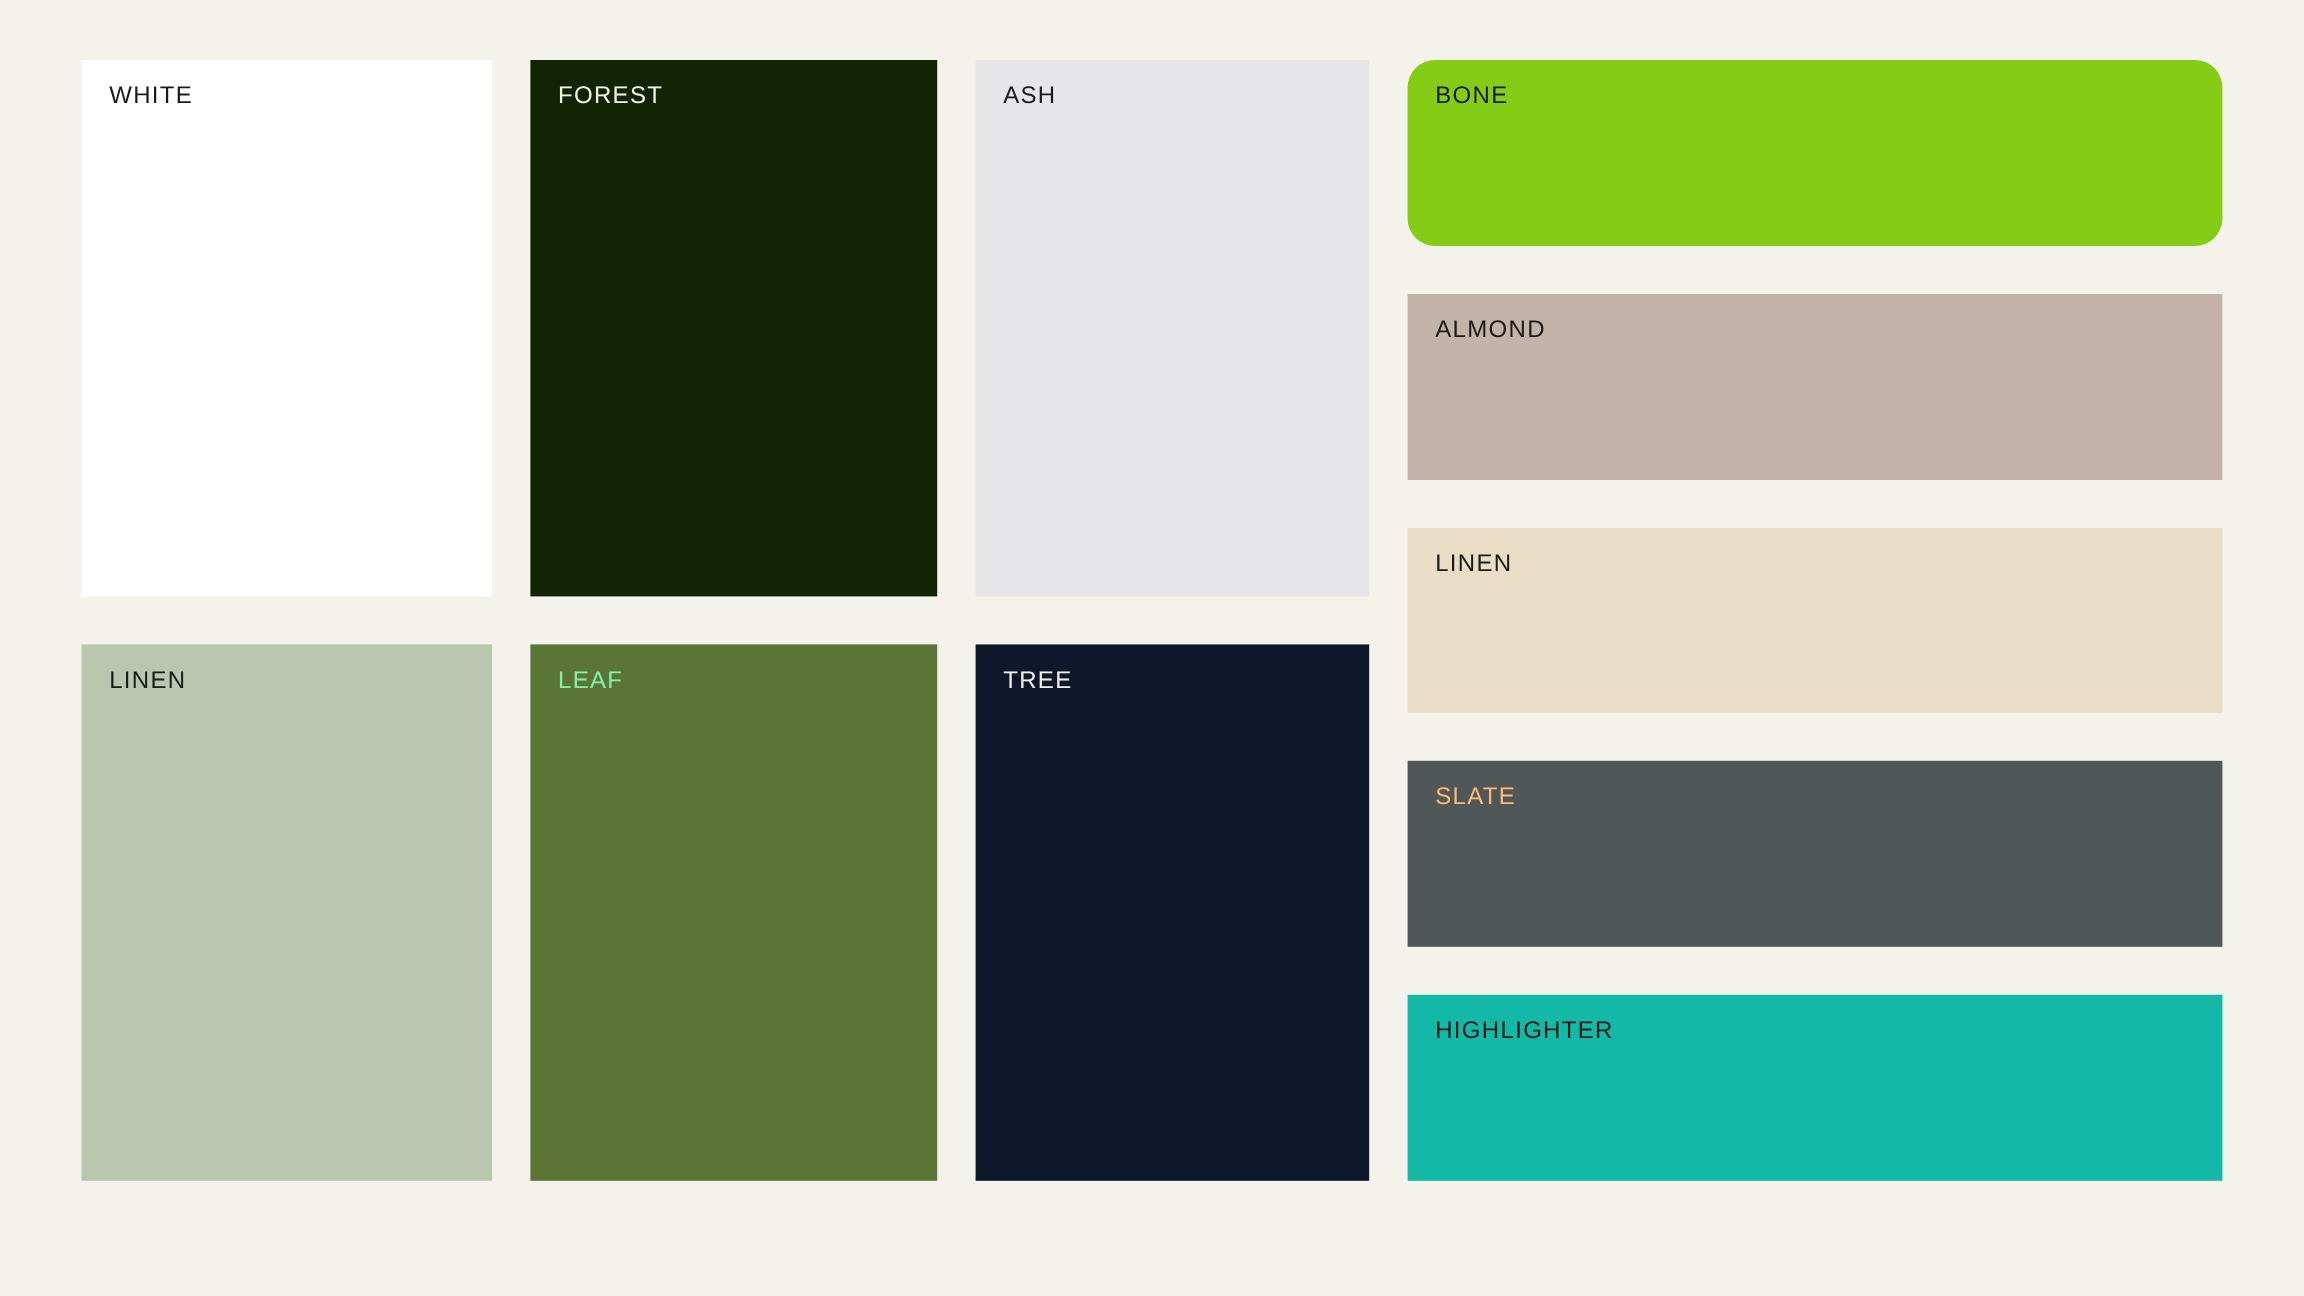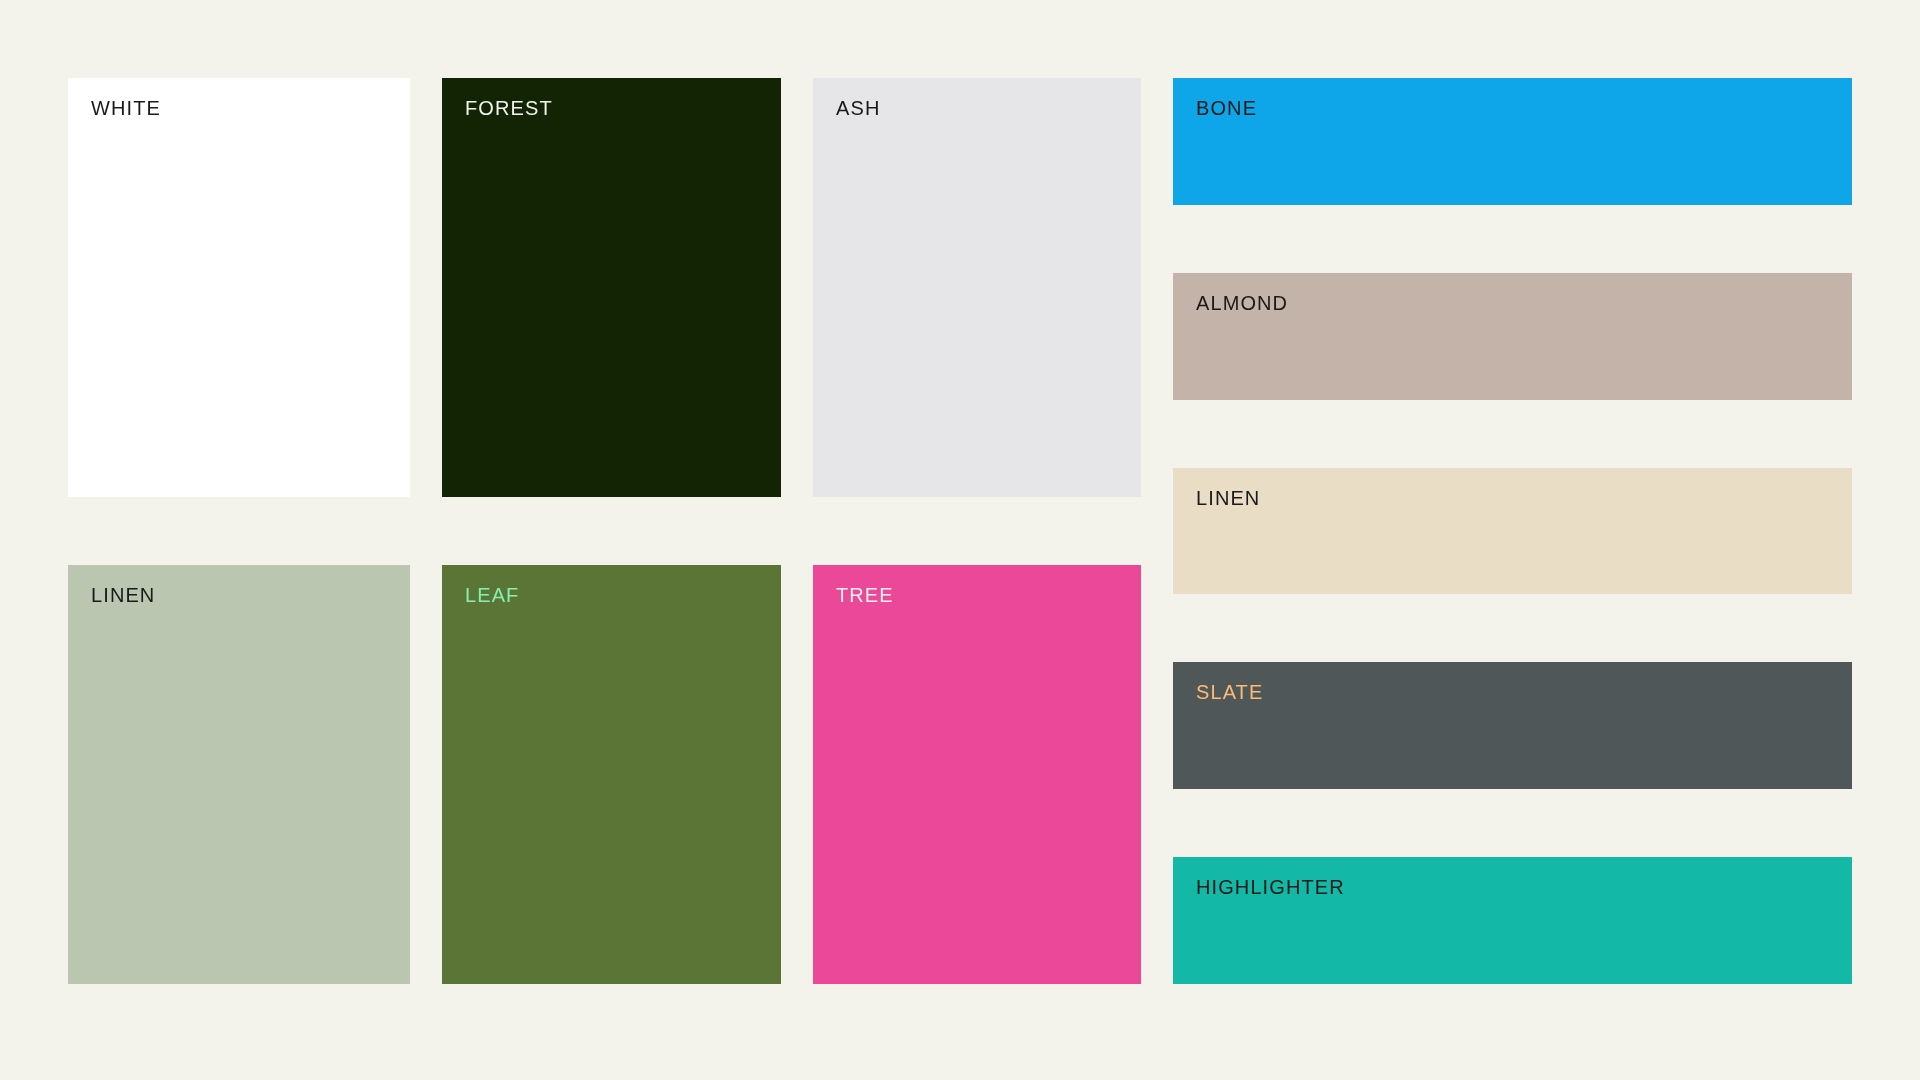--- a/index.html
+++ b/index.html
@@ -32,21 +32,20 @@
     grid-template-columns: 342px 339px 328px 1fr;
     grid-template-rows: 447px 447px;
     column-gap: 32px;
     row-gap: 40px;
   }
 
   .swatch {
     position: relative;
     box-sizing: border-box;
     overflow: hidden;
-    margin-top: 28px;
   }
 
   .swatch-label {
     position: absolute;
     left: 23px;
     top: 18px;
     font-size: 20px;
     letter-spacing: 0.055em;
     line-height: 1.2;
     font-weight: 400;
@@ -79,21 +78,21 @@
 
     <div class="swatch" style="background-color: rgb(18, 36, 4);">
       <span class="swatch-label" style="color: rgb(242, 242, 236);">FOREST</span>
     </div>
 
     <div class="swatch" style="background-color: rgb(230, 230, 232);">
       <span class="swatch-label" style="color: rgb(26, 26, 26);">ASH</span>
     </div>
 
     <div class="stack-column">
-      <div class="swatch" style="background-color: #0ea5e9;">
+      <div class="swatch" style="background-color: #84cc16; border-radius: 23px;">
         <span class="swatch-label" style="color: rgb(26, 26, 26);">BONE</span>
       </div>
       <div class="swatch" style="background-color: rgb(196, 179, 169); text-align: right;">
         <span class="swatch-label" style="color: rgb(26, 26, 26);">ALMOND</span>
       </div>
       <div class="swatch" style="background-color: rgb(234, 221, 197);">
         <span class="swatch-label" style="color: rgb(26, 26, 26);">LINEN</span>
       </div>
       <div class="swatch" style="background-color: rgb(79, 87, 88);">
         <span class="swatch-label" style="color: #fdba74; text-align: right;">SLATE</span>
@@ -104,18 +103,18 @@
     </div>
 
     <div class="swatch" style="background-color: rgb(186, 198, 176);">
       <span class="swatch-label" style="color: rgb(26, 26, 26);">LINEN</span>
     </div>
 
     <div class="swatch" style="background-color: rgb(91, 117, 55);">
       <span class="swatch-label" style="color: #86efac;">LEAF</span>
     </div>
 
-    <div class="swatch" style="background-color: #ec4899;">
+    <div class="swatch" style="background-color: #0f172a;">
       <span class="swatch-label" style="color: rgb(242, 242, 236);">TREE</span>
     </div>
 
   </div>
 </div>
 
 </body></html>

